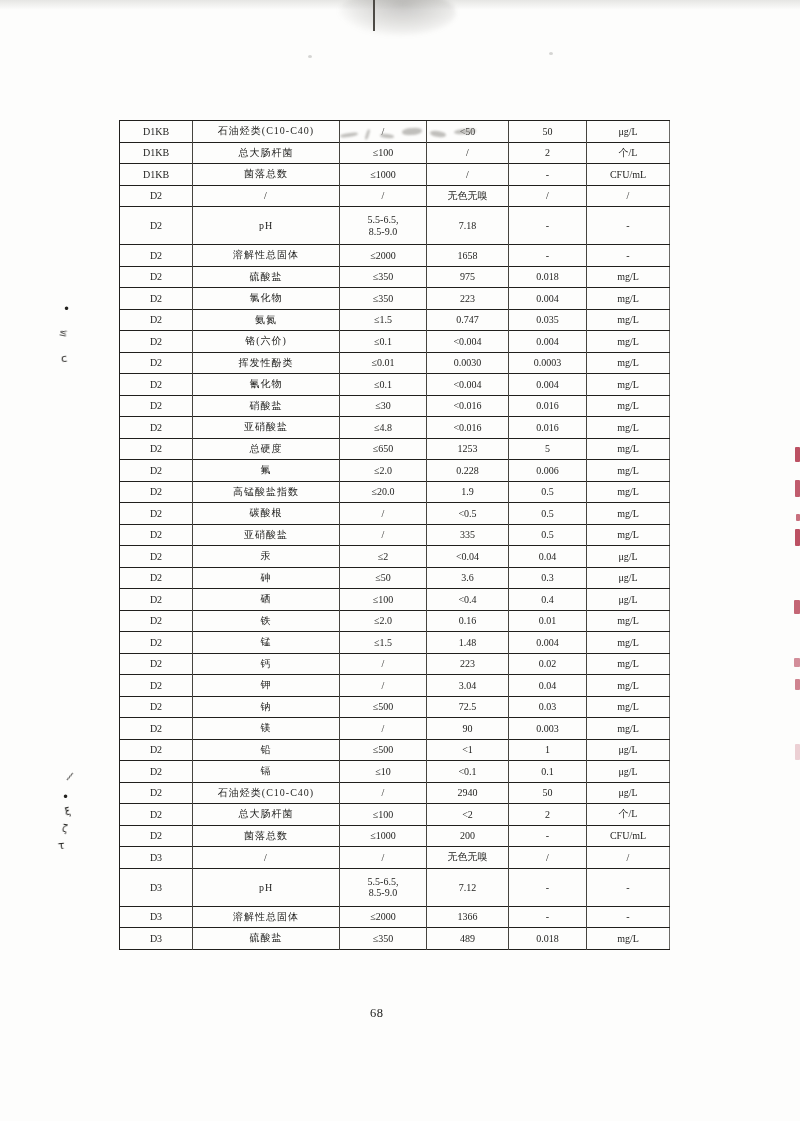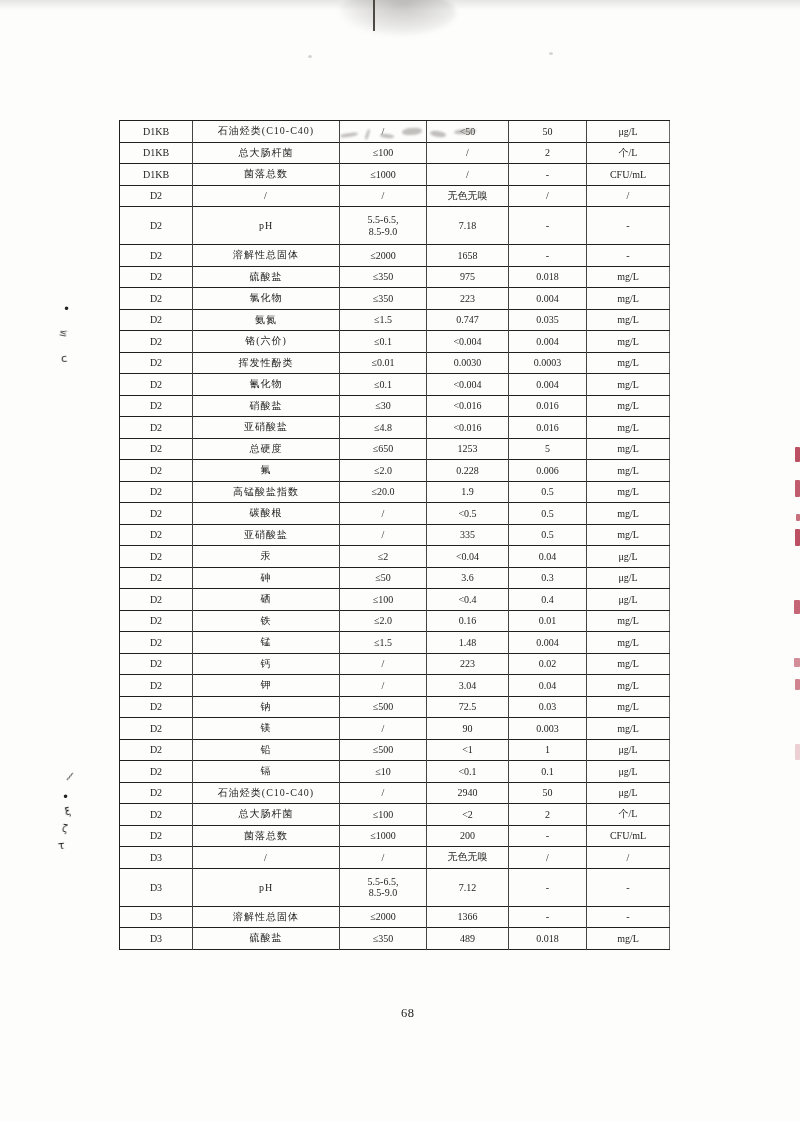--- a/index.html
+++ b/index.html
@@ -66,21 +66,21 @@
   
   .pencil{
     position:absolute;color:#23221f;filter:blur(.3px);
     font-family:"DejaVu Sans",sans-serif;line-height:1;
   }
   
   .redmark{
     position:absolute;right:0;background:#b03348;border-radius:1px;
   }
   .page-number{
-    position:absolute;left:401px;top:1006px;
+    position:absolute;left:370px;top:1006px;
     font-size:12.5px;letter-spacing:.5px;color:#232321;
   }
 </style>
 </head>
 <body>
 
 <div class="page">
 
   <div class="top-band"></div>
   <div class="smudge"></div>

